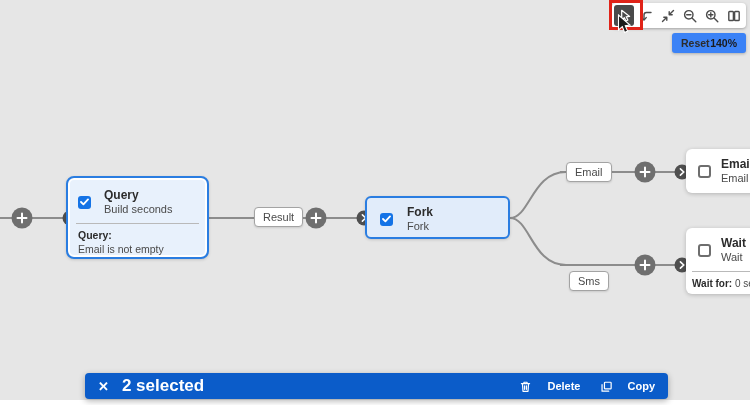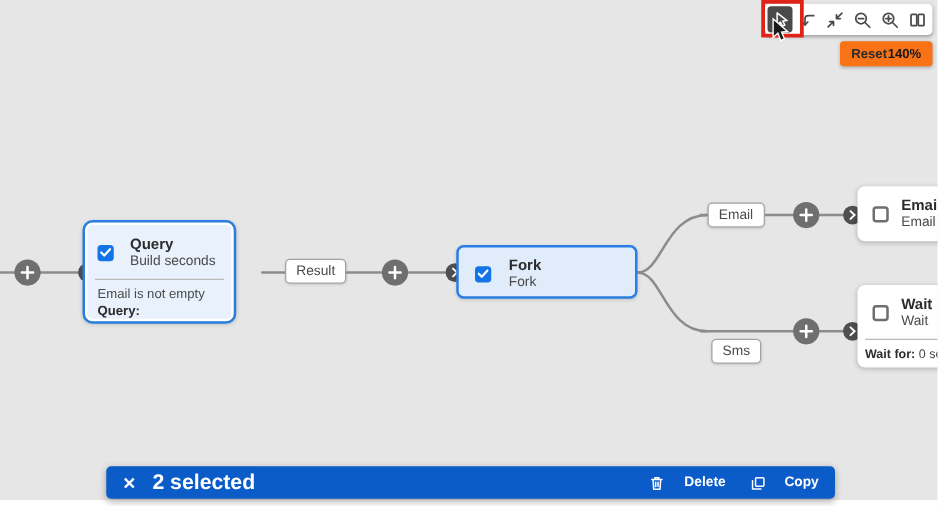--- a/index.html
+++ b/index.html
@@ -31,21 +31,21 @@
   
   .toolbar { position:absolute; left:612px; top:3px; width:134px; height:25px; background:#fff; border-radius:4px;
              box-shadow:0 1px 3px rgba(0,0,0,.3); display:flex; align-items:center; padding:0 2px; gap:2px; }
   .tool { width:20px; height:21px; border-radius:3px; display:flex; align-items:center; justify-content:center; }
   .tool svg { stroke:#4b4b4b; fill:none; stroke-width:1.4; stroke-linecap:round; stroke-linejoin:round; }
   .tool-selected { background:#4a4a4a; }
   .tool-selected svg { stroke:#ffffff; }
   .annotation { position:absolute; left:609px; top:0px; width:34px; height:30px; border:3px solid #e02318; z-index:40; pointer-events:none; }
   .cursor-overlay { position:absolute; left:617px; top:14px; z-index:41; }
 
-  .reset-panel { position:absolute; left:672px; top:33px; width:74px; height:20px; background:#f97316; border-radius:3px;
+  .reset-panel { position:absolute; left:672px; top:33px; width:74px; height:20px; background:#3b82f6; border-radius:3px;
                  box-shadow:0 1px 3px rgba(0,0,0,.25); display:flex; align-items:center; justify-content:space-between;
                  padding:0 9px; font-size:10.5px; color:#2c2c2c; }
   .reset-lbl { font-weight:600; }
   .zoom-lbl { font-weight:800; color:#1a1a1a; }
 
   
   .selbar { position:absolute; left:85px; top:373px; width:583px; height:26px; background:#0b5cc9; border-radius:4px;
             box-shadow:0 2px 6px rgba(0,0,0,.3); display:flex; align-items:center; padding:0 13px; color:#fff; z-index:30; }
   .selbar .count { font-size:17px; font-weight:bold; margin-left:13px; }
   .xbtn { font-size:13px; font-weight:bold; line-height:1; color:#fff; }
@@ -96,40 +96,40 @@
       <g>
         <circle cx="682" cy="172" r="7.5" fill="#4f4f4f"></circle>
         <path d="M680.4 168.9 L683.7 172 L680.4 175.1" stroke="#fff" stroke-width="1.6" fill="none" stroke-linecap="round"></path>
       </g>
       <g>
         <circle cx="682" cy="265" r="7.5" fill="#4f4f4f"></circle>
         <path d="M680.4 261.9 L683.7 265 L680.4 268.1" stroke="#fff" stroke-width="1.6" fill="none" stroke-linecap="round"></path>
       </g>
     </svg>
 
-    <div class="node" style="left:66px; top:176px; width:123px; height:83px;">
+    <div class="node" style="left:66px; top:176px; width:143px; height:83px;">
       <div class="hdr" style="padding:10px 10px 6px 10px; gap:13px;">
         <span class="cb cb-on">
           <svg width="9" height="8" viewBox="0 0 9 8">
               <polyline points="1,4 3.4,6.4 8,1.4" stroke="#fff" stroke-width="1.8" fill="none" stroke-linecap="round" stroke-linejoin="round"></polyline>
             </svg>
         </span>
         <span class="titles">
           <span class="t1">Query</span>
           <span class="t2">Build seconds</span>
         </span>
       </div>
       <div class="divider"></div>
       <div class="meta" style="padding:4px 10px;">
+        <div><b>Query:</b></div>
         <div>Email is not empty</div>
-        <div><b>Query:</b></div>
-      </div>
-    </div>
-
-    <div class="pill" style="left:228px; top:207px;justify-content:center;">
+      </div>
+    </div>
+
+    <div class="pill" style="left:254px; top:207px;justify-content:center;">
       <span>Result</span>
     </div>
 
     <div class="node" style="left:365px; top:196px; width:145px; height:43px; border-radius:6px; background:#e1ecfa; box-shadow:0 1px 3px rgba(0,0,0,.15);">
       <div class="hdr" style="padding:7px 10px 6px 13px; gap:14px;">
         <span class="cb cb-on">
           <svg width="9" height="8" viewBox="0 0 9 8">
               <polyline points="1,4 3.4,6.4 8,1.4" stroke="#fff" stroke-width="1.8" fill="none" stroke-linecap="round" stroke-linejoin="round"></polyline>
             </svg>
         </span>

